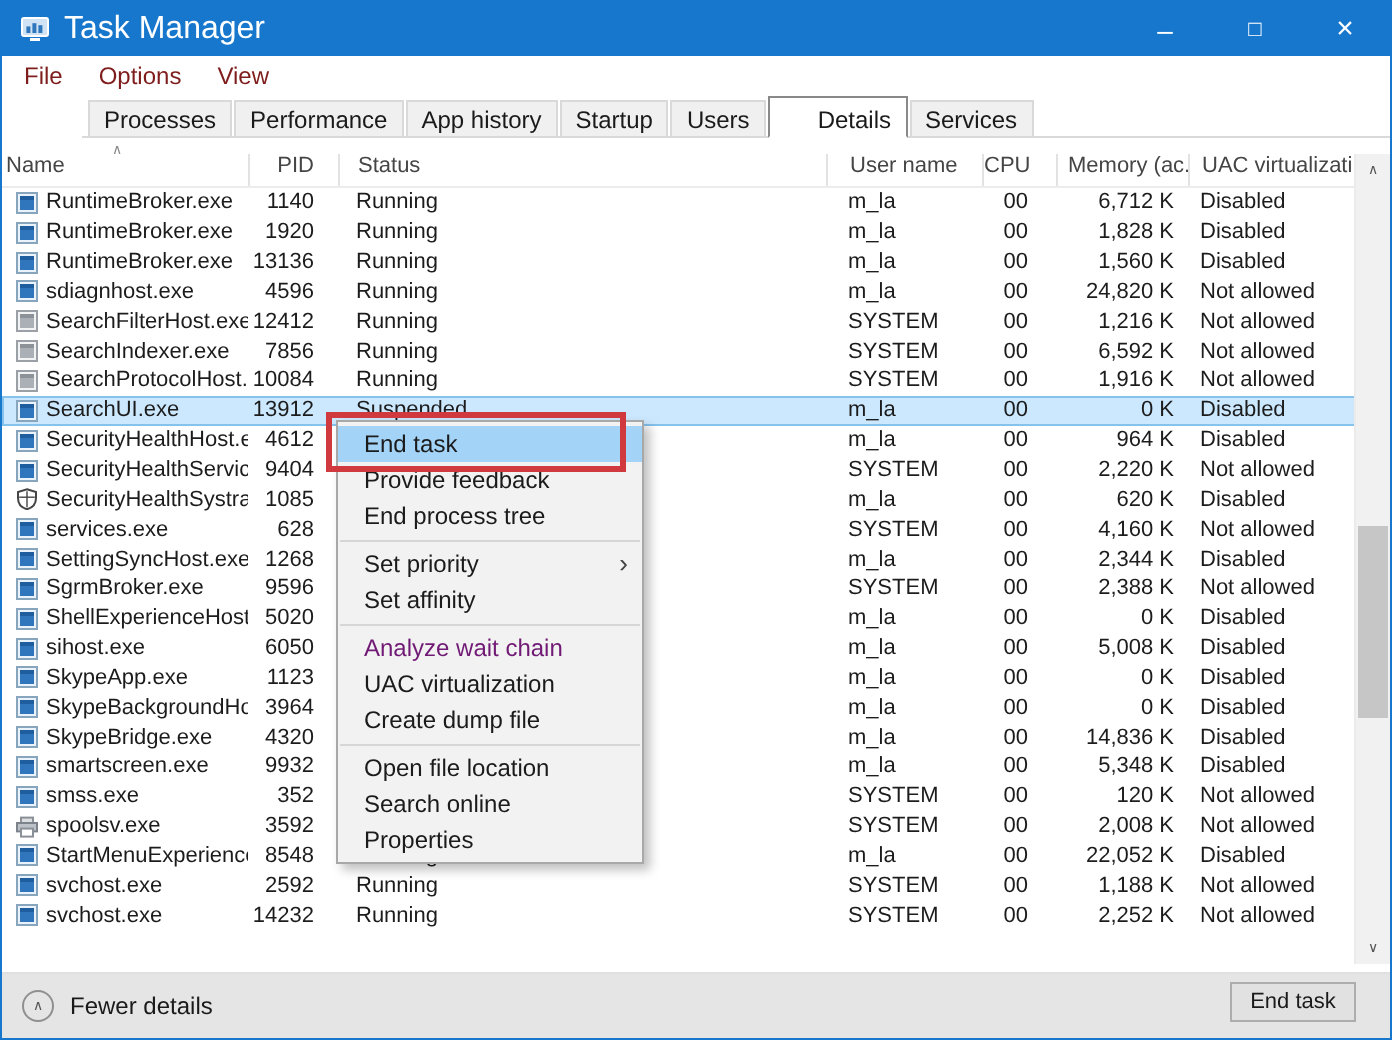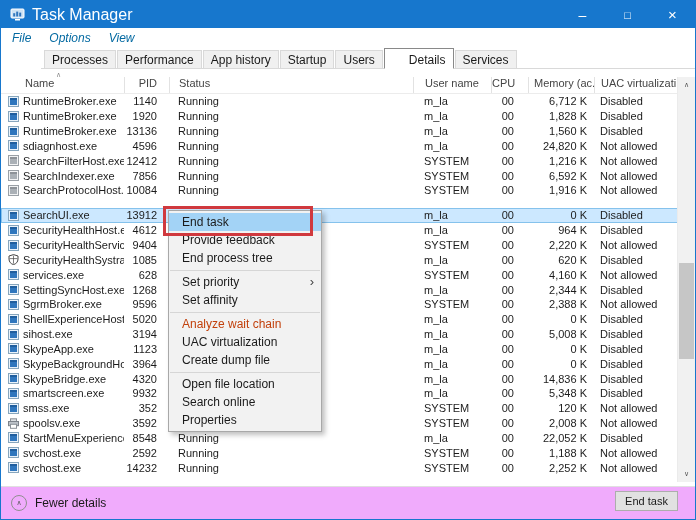--- a/index.html
+++ b/index.html
@@ -15,61 +15,61 @@
   .titlebar{position:absolute;top:0;left:0;right:0;height:27px;background:var(--accent);display:flex;align-items:center;}
   .title-icon{margin-left:9px;display:flex;align-items:center;}
   .title-text{color:#fff;font-size:16px;margin-left:7px;}
   .win-controls{position:absolute;right:0;top:0;height:27px;display:flex;}
   .win-btn{width:45px;height:27px;color:#fff;display:flex;align-items:center;justify-content:center;}
   .win-btn.min{font-size:14px;}
   .win-btn.max{font-size:11px;}
   .win-btn.close{font-size:15px;}
   
   .menubar{position:absolute;top:27px;left:0;right:0;height:20px;background:#fff;padding-left:2px;display:flex;align-items:center;}
-  .mb-item{padding:2px 9px;font-size:12px;color:#0369a1;font-style:italic;}
+  .mb-item{padding:2px 9px;font-size:12px;color:#7f1d1d;}
   
   .tabstrip{position:absolute;top:47px;left:0;right:0;height:21px;display:flex;align-items:flex-end;padding-left:3px;border-bottom:1px solid #d9d9d9;background:#fff;margin-left:40px;}
   .tab{font-size:12px;color:#1a1a1a;background:#f0f0f0;border:1px solid #d9d9d9;border-bottom:none;padding:2px 7px 3px 7px;margin-right:1px;height:18px;}
   .tab.active{background:#fff;border:1px solid #898989;border-bottom:1px solid #fff;height:21px;margin-bottom:-1px;padding-top:4px;position:relative;z-index:2;padding-left:24px;}
   
   .list{position:absolute;top:69px;left:0;right:0;height:412px;background:#fff;}
   .grid{display:grid;grid-template-columns:123px 45px 244px 78px 37px 66px 82px;}
   .hdr{height:24px;align-items:end;border-bottom:1px solid #ececec;position:relative;font-size:11px;color:#454545;}
   .hcell{padding-bottom:4px;white-space:nowrap;overflow:hidden;}
   .hcell+.hcell{border-left:1px solid #e2e2e2;}
-  .hdr .c0{padding-left:24px;}
+  .hdr .c0{padding-left:2px;}
   .sorticon{position:absolute;left:55px;top:1px;font-size:7px;color:#8a8a8a;}
   .row{height:14.85px;align-items:center;font-size:11px;color:#1c1c1c;}
-  .row.sel{background:var(--selected-row-bg);box-shadow:inset 0 0 0 1px #85c2ec;margin-top:10px;}
+  .row.sel{background:var(--selected-row-bg);box-shadow:inset 0 0 0 1px #85c2ec;}
   .cell{white-space:nowrap;overflow:hidden;}
   .c0{display:flex;align-items:center;gap:4px;padding-left:7px;}
   .c1{text-align:right;padding-right:12px;}
   .c2{padding-left:9px;}
   .c3{padding-left:11px;}
   .c4{text-align:right;padding-right:14px;}
   .c5{text-align:right;padding-right:7px;}
   .hdr .c5{text-align:left;padding-left:5px;}
   .c6{padding-left:6px;}
   .ric{display:inline-flex;width:11px;height:11px;flex:none;}
   
   .sb{position:absolute;top:7px;right:0;width:18px;height:405px;background:#f1f1f1;border-left:1px solid #ebebeb;}
   .sb-btn{position:absolute;left:0;right:0;height:16px;display:flex;align-items:center;justify-content:center;font-size:7px;color:#555;}
   .sb-up{top:0;}
   .sb-down{bottom:0;}
   .sb-thumb{position:absolute;left:1px;right:1px;top:186px;height:96px;background:#c6c6c6;}
   
   .ctx{position:absolute;left:167px;top:209px;width:154px;background:#f2f2f2;border:1px solid #a8a8a8;box-shadow:3px 3px 5px rgba(0,0,0,.25);padding:2px 0;z-index:20;}
   .mi{height:18px;line-height:18px;padding-left:13px;font-size:12px;color:#1b1b1b;position:relative;white-space:nowrap;}
   .mi.hl{background:var(--menu-highlight);}
-  .mi.dis{color:#c2410c;}
+  .mi.dis{color:#701a75;}
   .mi .sub{position:absolute;right:7px;top:0;font-size:13px;color:#444;}
   .sep{height:1px;background:#d6d6d6;margin:3px 1px 2px 1px;}
   .redbox{position:absolute;left:162px;top:205px;width:150px;height:30px;border:3px solid var(--annotation-red);z-index:30;pointer-events:none;}
   
-  .footer{position:absolute;left:0;right:0;bottom:0;height:33px;background:#f0abfc;border-top:1px solid #e0e0e0;}
+  .footer{position:absolute;left:0;right:0;bottom:0;height:33px;background:#e5e5e5;border-top:1px solid #e0e0e0;}
   .fewer{position:absolute;left:10px;top:8px;display:flex;align-items:center;gap:8px;font-size:12px;color:#1a1a1a;}
   .circ{width:16px;height:16px;border:1px solid #8f8f8f;border-radius:50%;display:flex;align-items:center;justify-content:center;font-size:7px;color:#555;flex:none;}
   .endbtn{position:absolute;right:17px;top:4px;width:63px;height:20px;background:#e1e1e1;border:1px solid #adadad;font-size:11px;color:#1a1a1a;display:flex;align-items:center;justify-content:center;}
 </style>
 </head>
 <body>
 
 <div class="window">
 
   <div class="titlebar">
@@ -392,21 +392,21 @@
           <div class="cell c0">
             <span class="ric">
               <svg width="11" height="11" viewBox="0 0 11 11">
                 <rect x="0.5" y="0.5" width="10" height="10" fill="#eaf3fb" stroke="#87a6bd"></rect>
                 <rect x="2" y="2" width="7" height="7" fill="#2f76bd"></rect>
                 <rect x="2" y="2" width="7" height="2" fill="#1f5e9e"></rect>
               </svg>
             </span>
             <span>sihost.exe</span>
           </div>
-          <div class="cell c1">3194</div>
+          <div class="cell c1">6050</div>
           <div class="cell c2">Running</div>
           <div class="cell c3">m_la</div>
           <div class="cell c4">00</div>
           <div class="cell c5">5,008 K</div>
           <div class="cell c6">Disabled</div>
         </div>
         <div class="grid row">
           <div class="cell c0">
             <span class="ric">
               <svg width="11" height="11" viewBox="0 0 11 11">

